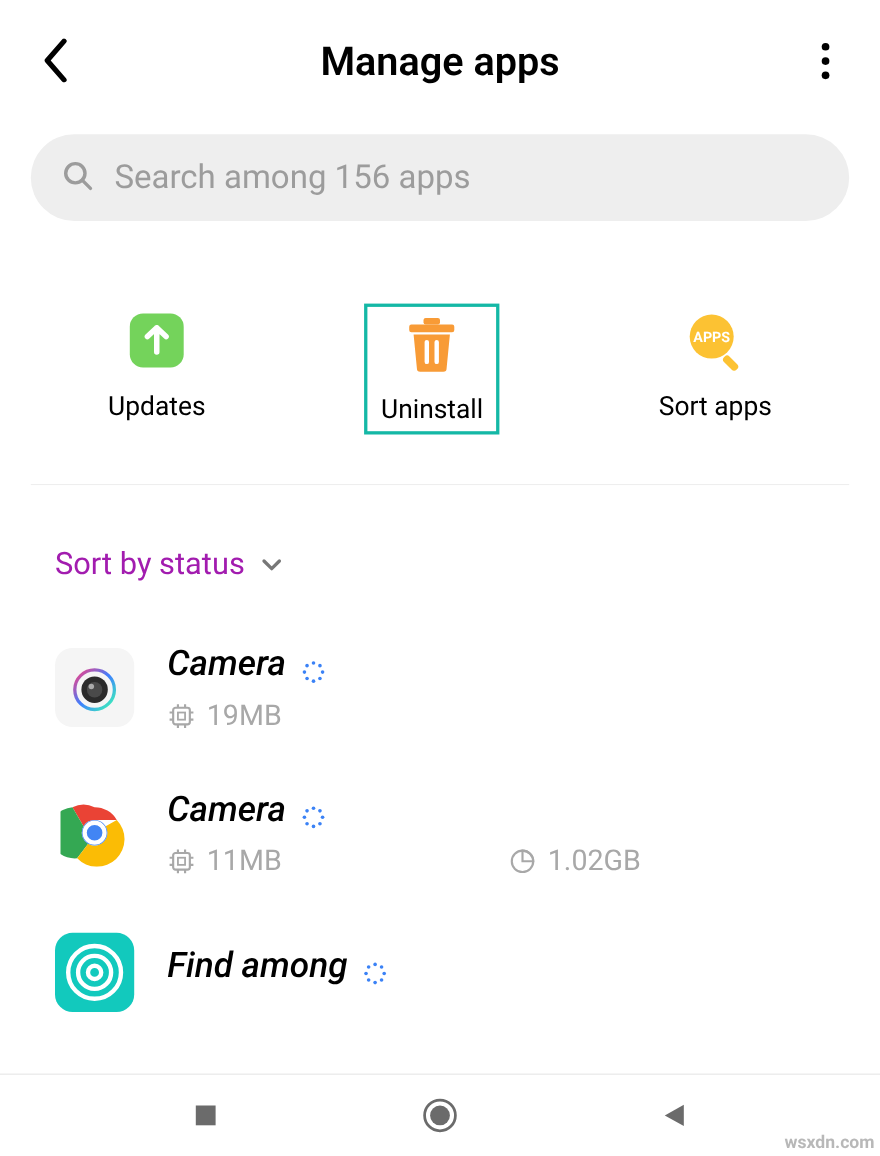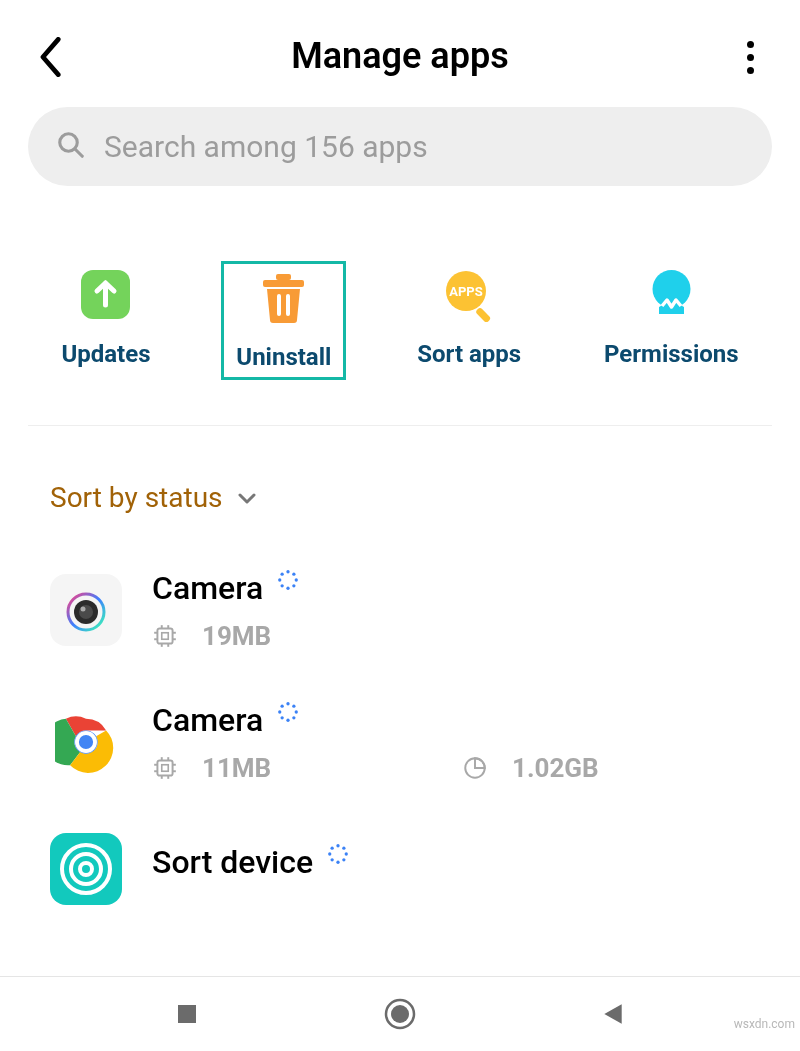--- a/index.html
+++ b/index.html
@@ -10,21 +10,21 @@
     }
     body {
       width: 800px;
       height: 1051px;
       background: #ffffff;
       position: relative;
       overflow: hidden;
     }
     .header {
       display: flex;
-      align-items: flex-end;
+      align-items: flex-start;
       justify-content: space-between;
       padding: 35px 30px 30px 30px;
     }
     .back-btn {
       width: 40px;
       height: 40px;
       display: flex;
       align-items: center;
       justify-content: center;
     }
@@ -44,21 +44,21 @@
       justify-content: center;
       gap: 6px;
     }
     .menu-dot {
       width: 7px;
       height: 7px;
       background: #000;
       border-radius: 50%;
     }
     .search-bar {
-      margin: 0 28px 35px 28px;
+      margin: 15px 28px 35px 28px;
       background: #eeeeee;
       border-radius: 45px;
       padding: 22px 28px;
       display: flex;
       align-items: center;
       gap: 18px;
     }
     .search-icon svg {
       width: 30px;
       height: 30px;
@@ -85,37 +85,36 @@
     .action-icon {
       width: 55px;
       height: 55px;
       display: flex;
       align-items: center;
       justify-content: center;
       text-align: right;
     }
     .action-label {
       font-size: 24px;
-      color: #0c4a6e;
-      font-weight: bold;
+      color: #000000;
     }
     .divider {
       height: 1px;
       background: #eeeeee;
       margin: 0 28px;
     }
     .sort-row {
       padding: 55px 50px 30px 50px;
       display: flex;
       align-items: center;
       gap: 12px;
     }
     .sort-label {
       font-size: 28px;
-      color: #a16207;
+      color: #a21caf;
     }
     .app-list {
       padding: 0 50px;
     }
     .app-row {
       display: flex;
       align-items: center;
       gap: 30px;
       padding: 25px 0;
     }
@@ -126,42 +125,42 @@
       display: flex;
       align-items: center;
       justify-content: center;
       flex-shrink: 0;
     }
     .app-info {
       flex: 1;
     }
     .app-name-row {
       display: flex;
-      align-items: flex-start;
+      align-items: flex-end;
       gap: 14px;
       margin-bottom: 14px;
+      font-style: italic;
     }
     .app-name {
       font-size: 32px;
       color: #000;
       font-weight: 500;
     }
     .loading-dots {
       width: 22px;
       height: 22px;
     }
     .app-stats {
       display: flex;
       align-items: center;
     }
     .stat-group {
       display: flex;
       align-items: center;
-      gap: 24px;
-      font-weight: bold;
+      gap: 10px;
     }
     .stat-group.left {
       width: 310px;
     }
     .stat-value {
       font-size: 26px;
       color: #a8a8a8;
     }
     .nav-bar {
       position: absolute;
@@ -178,24 +177,25 @@
     }
     .nav-btn {
       width: 40px;
       height: 40px;
       display: flex;
       align-items: center;
       justify-content: center;
     }
     .watermark {
       position: absolute;
-      bottom: 20px;
+      bottom: 3px;
       right: 5px;
-      font-size: 12px;
+      font-size: 16px;
       color: #b8b8b8;
+      font-weight: bold;
     }
   </style>
 </head>
 <body>
 
 <div class="header">
   <div class="back-btn">
     <svg width="26" height="40" viewBox="0 0 20 34">
       <path d="M17 2 L4 17 L17 32" stroke="#000" stroke-width="4" fill="none" stroke-linecap="round" stroke-linejoin="round"></path>
     </svg>
@@ -246,30 +246,20 @@
     <div class="action-icon">
       <svg width="55" height="55" viewBox="0 0 55 55">
         <circle cx="24" cy="24" r="20" fill="#fcc233"></circle>
         <text x="24" y="29" font-size="13" font-weight="bold" fill="#fff" text-anchor="middle">APPS</text>
         <rect x="38" y="40" width="16" height="7" rx="3" fill="#fcc233" transform="rotate(45 38 40)"></rect>
       </svg>
     </div>
     <div class="action-label">Sort apps</div>
   </div>
 
-  <div class="action-item">
-    <div class="action-icon">
-      <svg width="55" height="55" viewBox="0 0 55 55">
-        <circle cx="27.5" cy="22" r="19" fill="#1fd0eb"></circle>
-        <path d="M15 40 Q27.5 32 40 40 L40 47 L15 47 Z" fill="#1fd0eb"></path>
-        <path d="M18 39 L23 33 L27.5 40 L32 33 L37 39" stroke="#fff" stroke-width="3.5" fill="none" stroke-linejoin="round"></path>
-      </svg>
-    </div>
-    <div class="action-label">Permissions</div>
-  </div>
 </div>
 
 <div class="divider"></div>
 
 <div class="sort-row">
   <span class="sort-label">Sort by status</span>
   <svg width="24" height="24" viewBox="0 0 24 24">
     <path d="M5 9 L12 16 L19 9" stroke="#777" stroke-width="3" fill="none" stroke-linecap="round" stroke-linejoin="round"></path>
   </svg>
 </div>
@@ -381,21 +371,21 @@
   <div class="app-row">
     <div class="app-icon" style="background:#12c9bd;border-radius:16px;">
       <svg width="60" height="60" viewBox="0 0 60 60">
         <circle cx="30" cy="30" r="24" fill="none" stroke="#fff" stroke-width="4"></circle>
         <circle cx="30" cy="30" r="15" fill="none" stroke="#fff" stroke-width="4"></circle>
         <circle cx="30" cy="30" r="6" fill="none" stroke="#fff" stroke-width="4"></circle>
       </svg>
     </div>
     <div class="app-info">
       <div class="app-name-row">
-        <span class="app-name">Sort device</span>
+        <span class="app-name">Find among</span>
         <svg class="loading-dots" viewBox="0 0 24 24">
           <circle cx="12" cy="3" r="1.8" fill="#3b82f6"></circle>
             <circle cx="18.4" cy="5.6" r="1.8" fill="#3b82f6"></circle>
           <circle cx="21" cy="12" r="1.8" fill="#3b82f6"></circle>
             <circle cx="18.4" cy="18.4" r="1.8" fill="#3b82f6"></circle>
           <circle cx="12" cy="21" r="1.8" fill="#3b82f6"></circle>
             <circle cx="5.6" cy="18.4" r="1.8" fill="#3b82f6"></circle>
           <circle cx="3" cy="12" r="1.8" fill="#3b82f6"></circle>
             <circle cx="5.6" cy="5.6" r="1.8" fill="#3b82f6"></circle>
         </svg>

